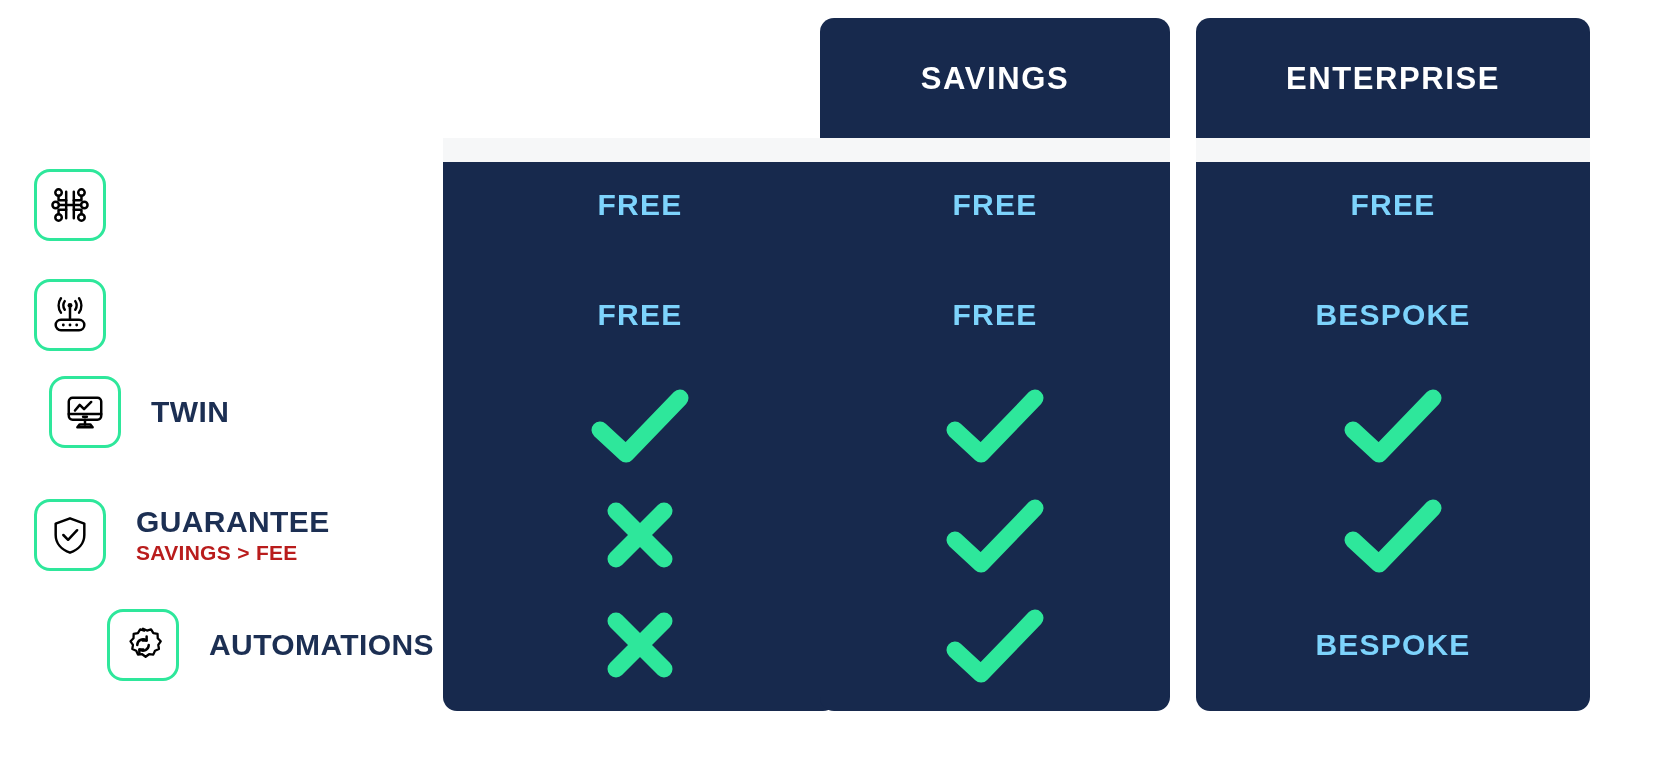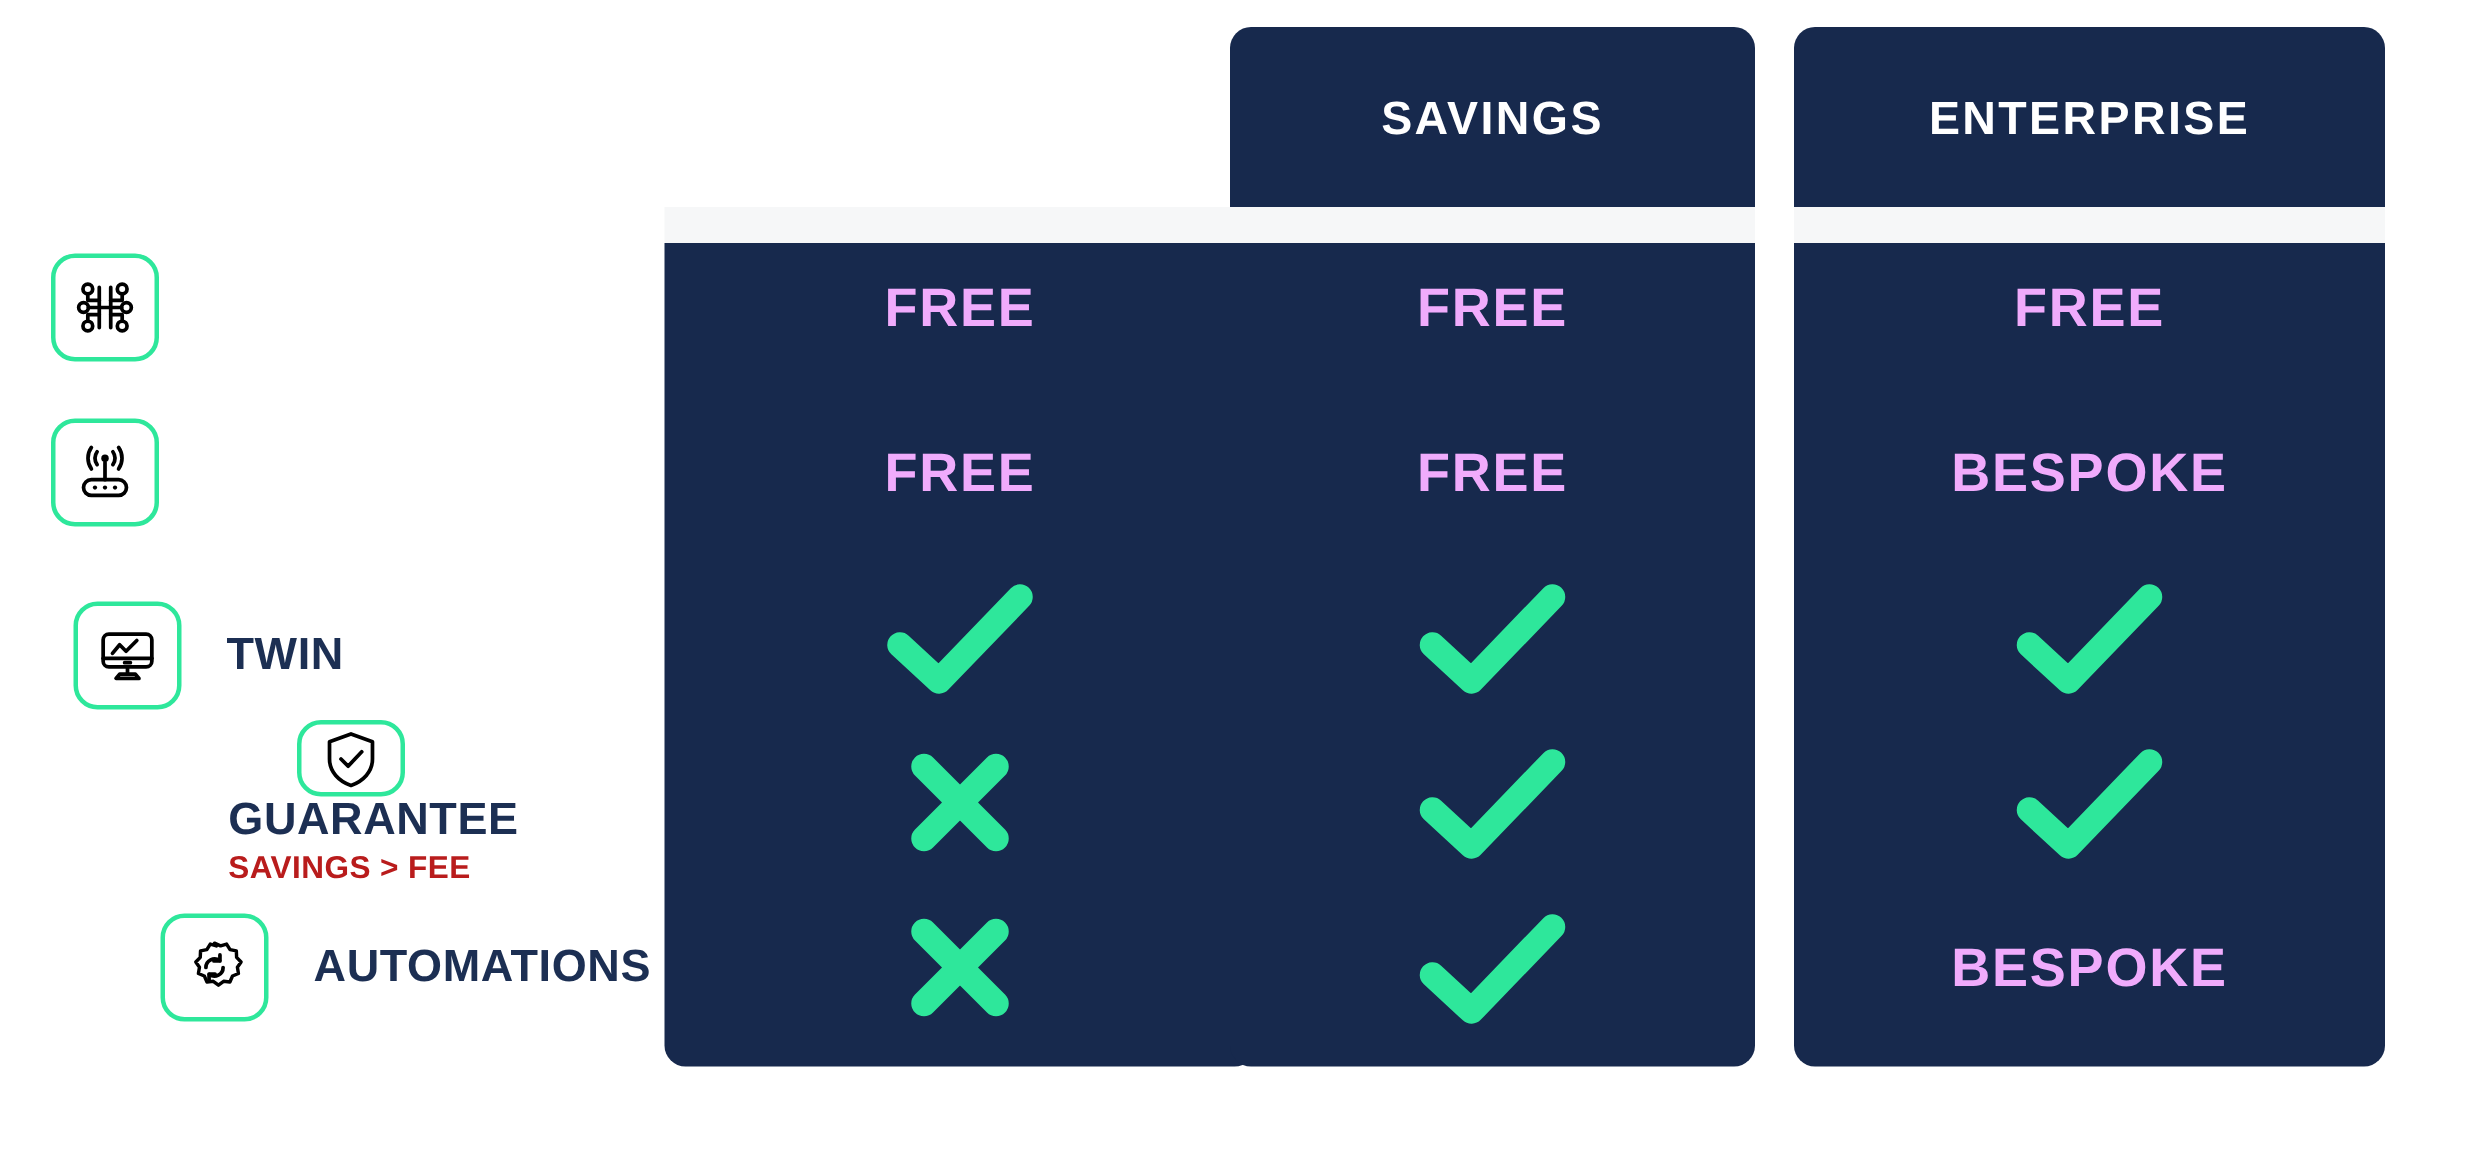--- a/index.html
+++ b/index.html
@@ -72,22 +72,22 @@
     position: absolute;
     left: 0;
     right: 0;
     height: 110px;
     display: flex;
     align-items: center;
     justify-content: center;
   }
 
   .cell-text {
-    color: #f0abfc;
-    font-size: 36px;
+    color: #7dd3fc;
+    font-size: 30px;
     font-weight: bold;
     letter-spacing: 1.2px;
     line-height: 1;
   }
 
   .mark-svg { display: block; }
 
   
   .feature-row {
     position: absolute;
@@ -257,38 +257,38 @@
               <path d="M22 27V15"></path>
               <circle cx="22" cy="12" r="2.6" fill="#000" stroke="none"></circle>
               <path d="M16.5 7.5a8 8 0 0 0 0 9"></path>
               <path d="M27.5 7.5a8 8 0 0 1 0 9"></path>
               <path d="M12.5 4.5a13 13 0 0 0 0 15"></path>
               <path d="M31.5 4.5a13 13 0 0 1 0 15"></path>
             </g>
           </svg>
         </div>
       </div>
-      <div class="feature-row" style="top: 382px; padding-left: 15px;">
+      <div class="feature-row" style="top: 357px; padding-left: 15px;">
         <div class="icon-tile">
           <svg width="42" height="42" viewBox="0 0 44 44">
             <g fill="none" stroke="#000" stroke-width="2.6" stroke-linecap="round" stroke-linejoin="round">
               <rect x="5" y="7" width="34" height="23" rx="4"></rect>
               <path d="M5 24h34"></path>
               <path d="M11.5 20.5l5-6 4.5 4.5 7.5-7.5"></path>
               <path d="M20 27h4"></path>
               <path d="M22 30v5"></path>
               <path d="M14 38h16l-2.5-3h-11z"></path>
             </g>
           </svg>
         </div>
         <div class="feature-text">
           <div class="feature-label">TWIN</div>
         </div>
       </div>
-      <div class="feature-row" style="top: 480px; flex-direction: column;">
+      <div class="feature-row" style="top: 480px;">
         <div class="icon-tile">
           <svg width="42" height="42" viewBox="0 0 44 44">
             <g fill="none" stroke="#000" stroke-width="2.6" stroke-linecap="round" stroke-linejoin="round">
               <path d="M22 4.5L37 10v12c0 9-6.5 15.5-15 18.5C13.5 37.5 7 31 7 22V10z"></path>
               <path d="M15 22l5 5 9.5-10"></path>
             </g>
           </svg>
         </div>
         <div class="feature-text">
           <div class="feature-label">GUARANTEE</div>

